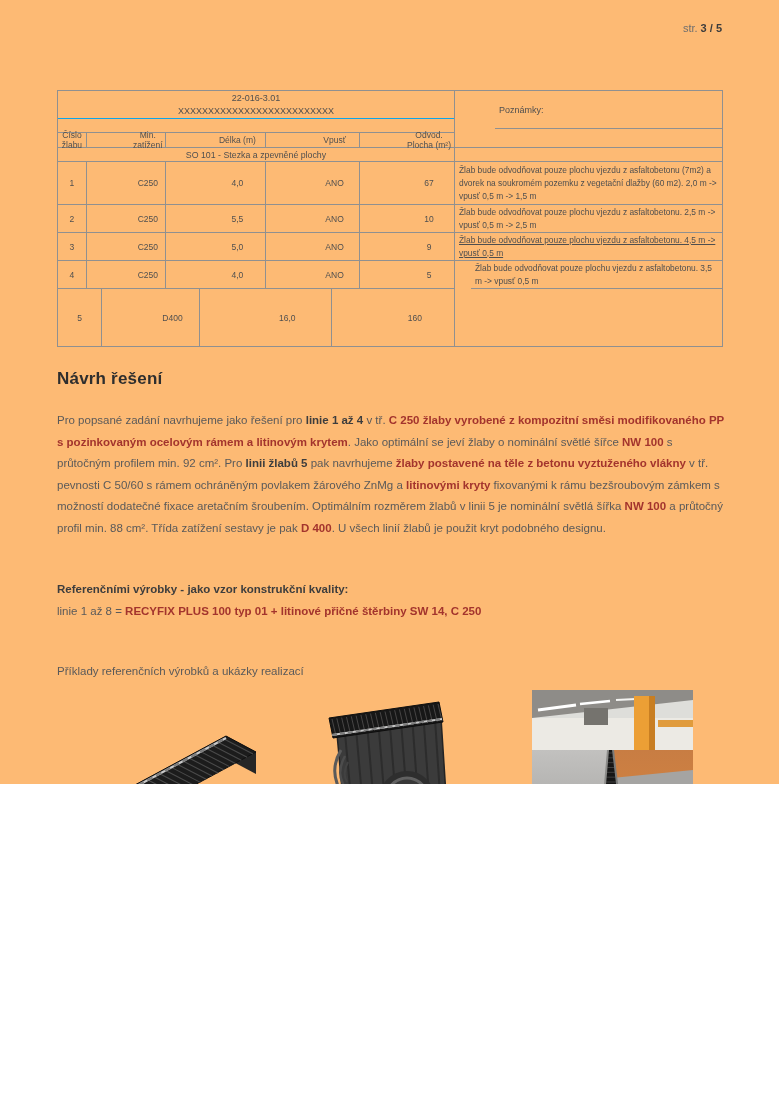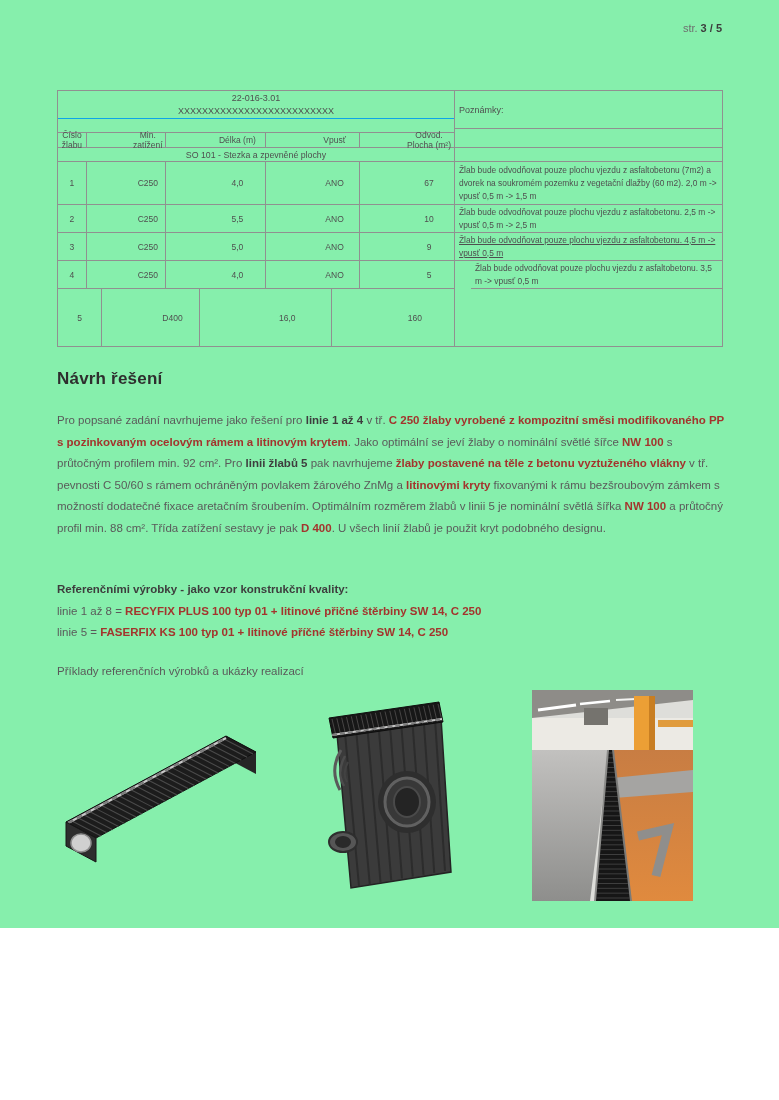--- a/index.html
+++ b/index.html
@@ -1,37 +1,37 @@
 <!DOCTYPE html>
 <html><head>
 <meta charset="utf-8">
 <style>
   * { margin:0; padding:0; box-sizing:border-box; }
   html,body { background:#ffffff; }
   .page {
-    position:relative; width:779px; height:928px; background:#86efac;
+    position:relative; width:779px; height:784px; background:#fdba74;
     font-family:"Liberation Sans", sans-serif; overflow:hidden;
   }
   
   .sheetnum { position:absolute; top:22px; right:57px; font-size:11px; color:#6e6e6e; }
   .sheetnum b { color:#3c3c3c; font-weight:600; margin-left:3px; }
 
   
   .tbl { position:absolute; left:57px; top:90px; width:666px; display:flex; border:1px solid #909090; color:#4f4f4f; }
   .tbl-left  { width:396px; }
   .tbl-right { width:270px; border-left:1px solid #909090; }
   .title-cell { height:28px; border-bottom:1px solid #0ea5e9; text-align:center; font-size:9px; line-height:13px; padding-top:1px; }
   .thin-row  { height:14px; border-bottom:1px solid #909090; }
   .hdr-row, .trow { display:flex; border-bottom:1px solid #909090;gap:44px; }
   .hdr-row { height:15px; }
   .so-row { height:14px; border-bottom:1px solid #909090; display:flex; align-items:center; justify-content:center; font-size:8.8px; }
   .tcell { border-right:1px solid #909090; display:flex; align-items:center; justify-content:center; font-size:8.5px; text-align:center; padding:0 1px; }
   .c0{width:51px}.c1{width:62px}.c2{width:102px}.c3{width:90px}.c4{width:91px;border-right:none}
   .tbl-left > :last-child, .tbl-right > :last-child { border-bottom:none; }
-  .pozn-cell { height:38px; border-bottom:1px solid #909090; display:flex; align-items:center; padding-left:4px; font-size:9px; }
+  .pozn-cell { height:38px; border-bottom:1px solid #909090; display:flex; align-items:center; padding-left:4px; font-size:9px;margin-left:40px; }
   .empty19 { height:19px; border-bottom:1px solid #909090; }
   .empty14 { height:14px; border-bottom:1px solid #909090; }
   .ncell { border-bottom:1px solid #909090; display:flex; align-items:center; padding:1px 4px; font-size:8.4px; line-height:13px; }
 
   
   .h1 { position:absolute; left:57px; top:369px; font-size:17px; font-weight:700; color:#2e2e2e; letter-spacing:0.2px; }
   .para { position:absolute; left:57px; top:410px; width:668px; font-size:11.5px; line-height:21.5px; color:#5a5a5a; }
   .seg-n { color:#5a5a5a;margin-top:24px; }
   .seg-d { color:#3d3d3d; font-weight:700; }
   .seg-r { color:#a3342d; font-weight:700; }
@@ -128,21 +128,20 @@
     </div>
   </div>
 
   <div class="h1">Návrh řešení</div>
 
   <p class="para"><span class="seg-n">Pro popsané zadání navrhujeme jako řešení pro </span><span class="seg-d">linie 1 až 4</span><span class="seg-n"> v tř. </span><span class="seg-r">C 250 žlaby vyrobené z kompozitní směsi modifikovaného PP s pozinkovaným ocelovým rámem a litinovým krytem</span><span class="seg-n">. Jako optimální se jeví žlaby o nominální světlé šířce </span><span class="seg-r">NW 100</span><span class="seg-n"> s průtočným profilem min. 92 cm². Pro </span><span class="seg-d">linii žlabů 5</span><span class="seg-n"> pak navrhujeme </span><span class="seg-r">žlaby postavené na těle z betonu vyztuženého vlákny</span><span class="seg-n"> v tř. pevnosti C 50/60 s rámem ochráněným povlakem žárového ZnMg a </span><span class="seg-r">litinovými kryty</span><span class="seg-n"> fixovanými k rámu bezšroubovým zámkem s možností dodatečné fixace aretačním šroubením. Optimálním rozměrem žlabů v linii 5 je nominální světlá šířka </span><span class="seg-r">NW 100</span><span class="seg-n"> a průtočný profil min. 88 cm². Třída zatížení sestavy je pak </span><span class="seg-r">D 400</span><span class="seg-n">. U všech linií žlabů je použit kryt podobného designu.</span></p>
 
   <div class="refblock">
     <div class="rh">Referenčními výrobky - jako vzor konstrukční kvality:</div>
     <div><span class="seg-n">linie 1 až 8 = </span><span class="seg-r">RECYFIX PLUS 100 typ 01 + litinové přičné štěrbiny SW 14, C 250</span></div>
-    <div><span class="seg-n">linie 5 = </span><span class="seg-r">FASERFIX KS 100 typ 01 + litinové příčné štěrbiny SW 14, C 250</span></div>
   </div>
 
   <div class="caption">Příklady referenčních výrobků a ukázky realizací</div>
 
   <svg class="fig fig-left" viewBox="0 0 212 148">
 
     <polygon points="168,18 198,34 198,56 168,40" fill="#262626"></polygon>
 
     <polygon points="8,104 168,18 168,42 8,128" fill="#2b2b2b"></polygon>
     <g id="wall-triangles">

